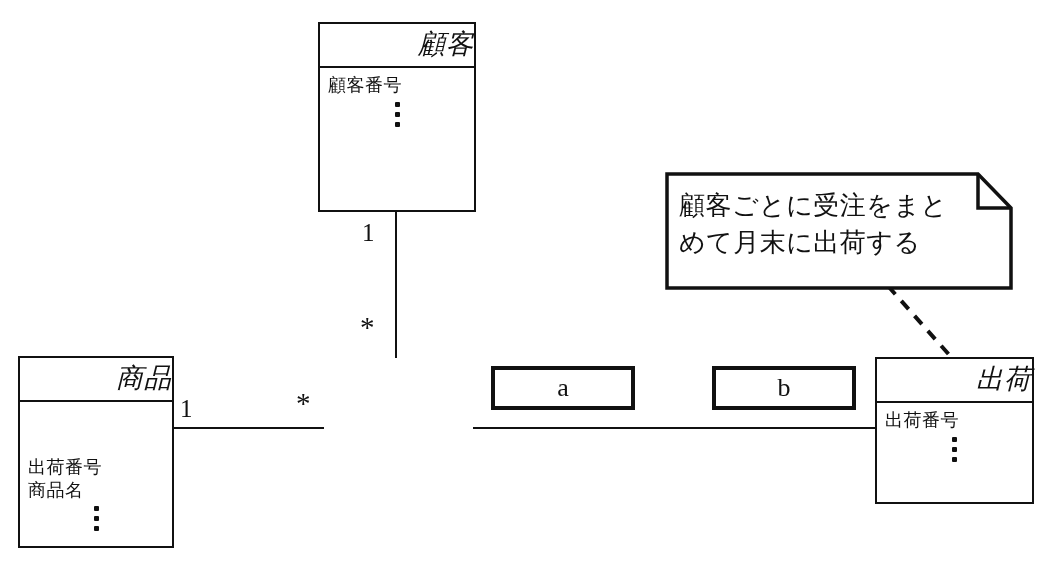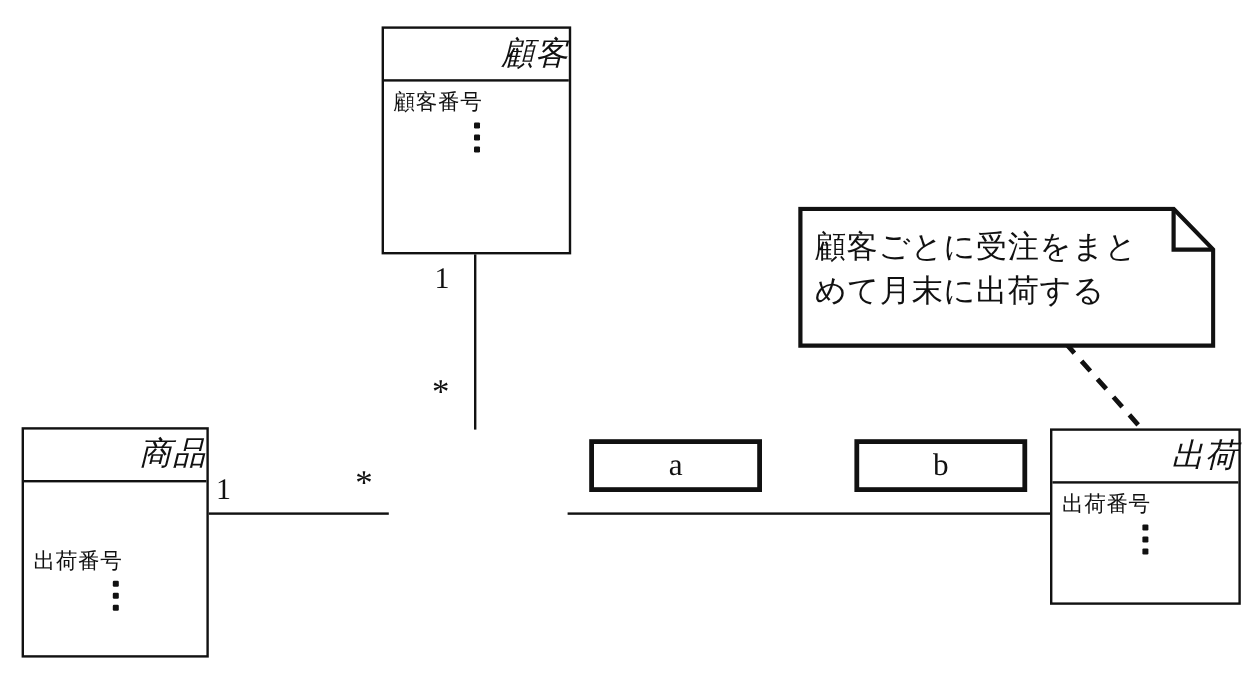--- a/index.html
+++ b/index.html
@@ -148,20 +148,21 @@
           <span class="ell-dot"></span>
           <span class="ell-dot"></span>
       </div>
     </div>
   </div>
 
   <div class="class-box" style="left:18px; top:356px; width:156px; height:192px;gap:48px;">
     <div class="class-name">商品</div>
     <div class="class-attrs">
       <div class="attr">出荷番号</div>
+      <div class="attr">商品名</div>
       <div class="ell-wrap">
         <span class="ell-dot"></span>
           <span class="ell-dot"></span>
           <span class="ell-dot"></span>
       </div>
     </div>
   </div>
 
 
   <div class="class-box" style="left:875px; top:357px; width:159px; height:147px;">

